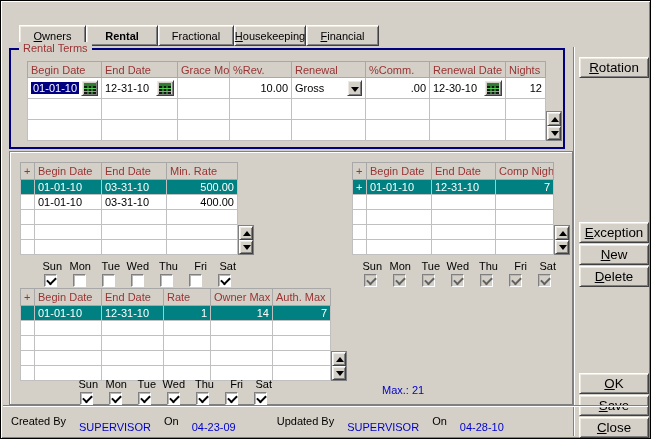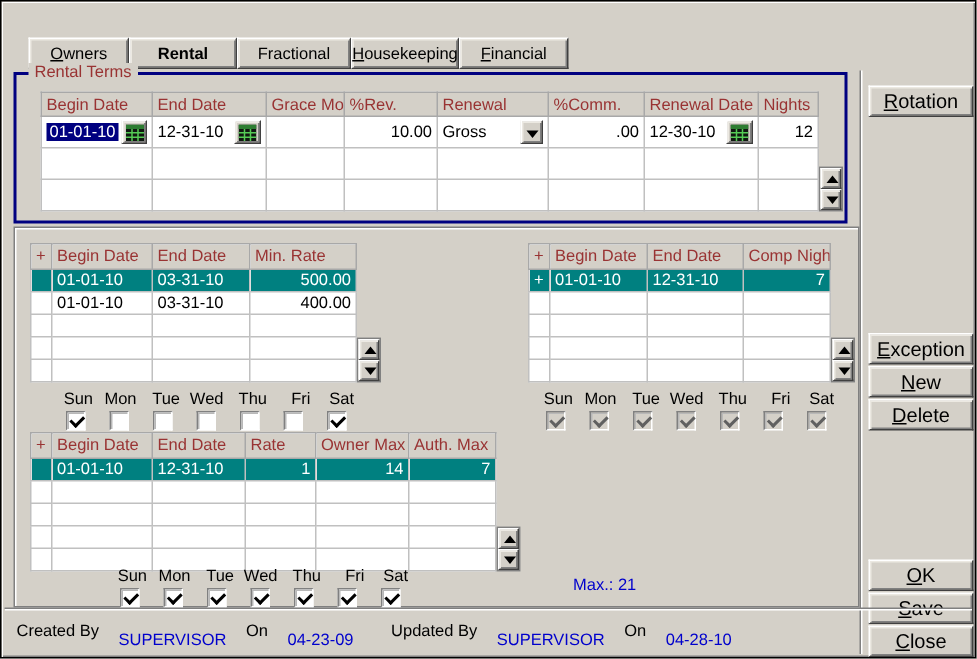--- a/index.html
+++ b/index.html
@@ -442,19 +442,19 @@
   <button class="sidebtn btn3d" style="top:265px;"><u>D</u>elete</button>
   <button class="sidebtn btn3d" style="top:372px;"><u>O</u>K</button>
   <button class="sidebtn btn3d" style="top:394px;"><u>S</u>ave</button>
   <button class="sidebtn btn3d" style="top:416px;"><u>C</u>lose</button>
 
   <div class="statusbar">
     <span>Created By</span>
     <span class="blue">SUPERVISOR</span>
     <span>On</span>
     <span class="blue">04-23-09</span>
-    <span style="margin-left:12px;">Updated By</span>
+    <span style="margin-left:28px;">Updated By</span>
     <span class="blue">SUPERVISOR</span>
     <span>On</span>
     <span class="blue">04-28-10</span>
   </div>
 
 </div>
 
 </body></html>

